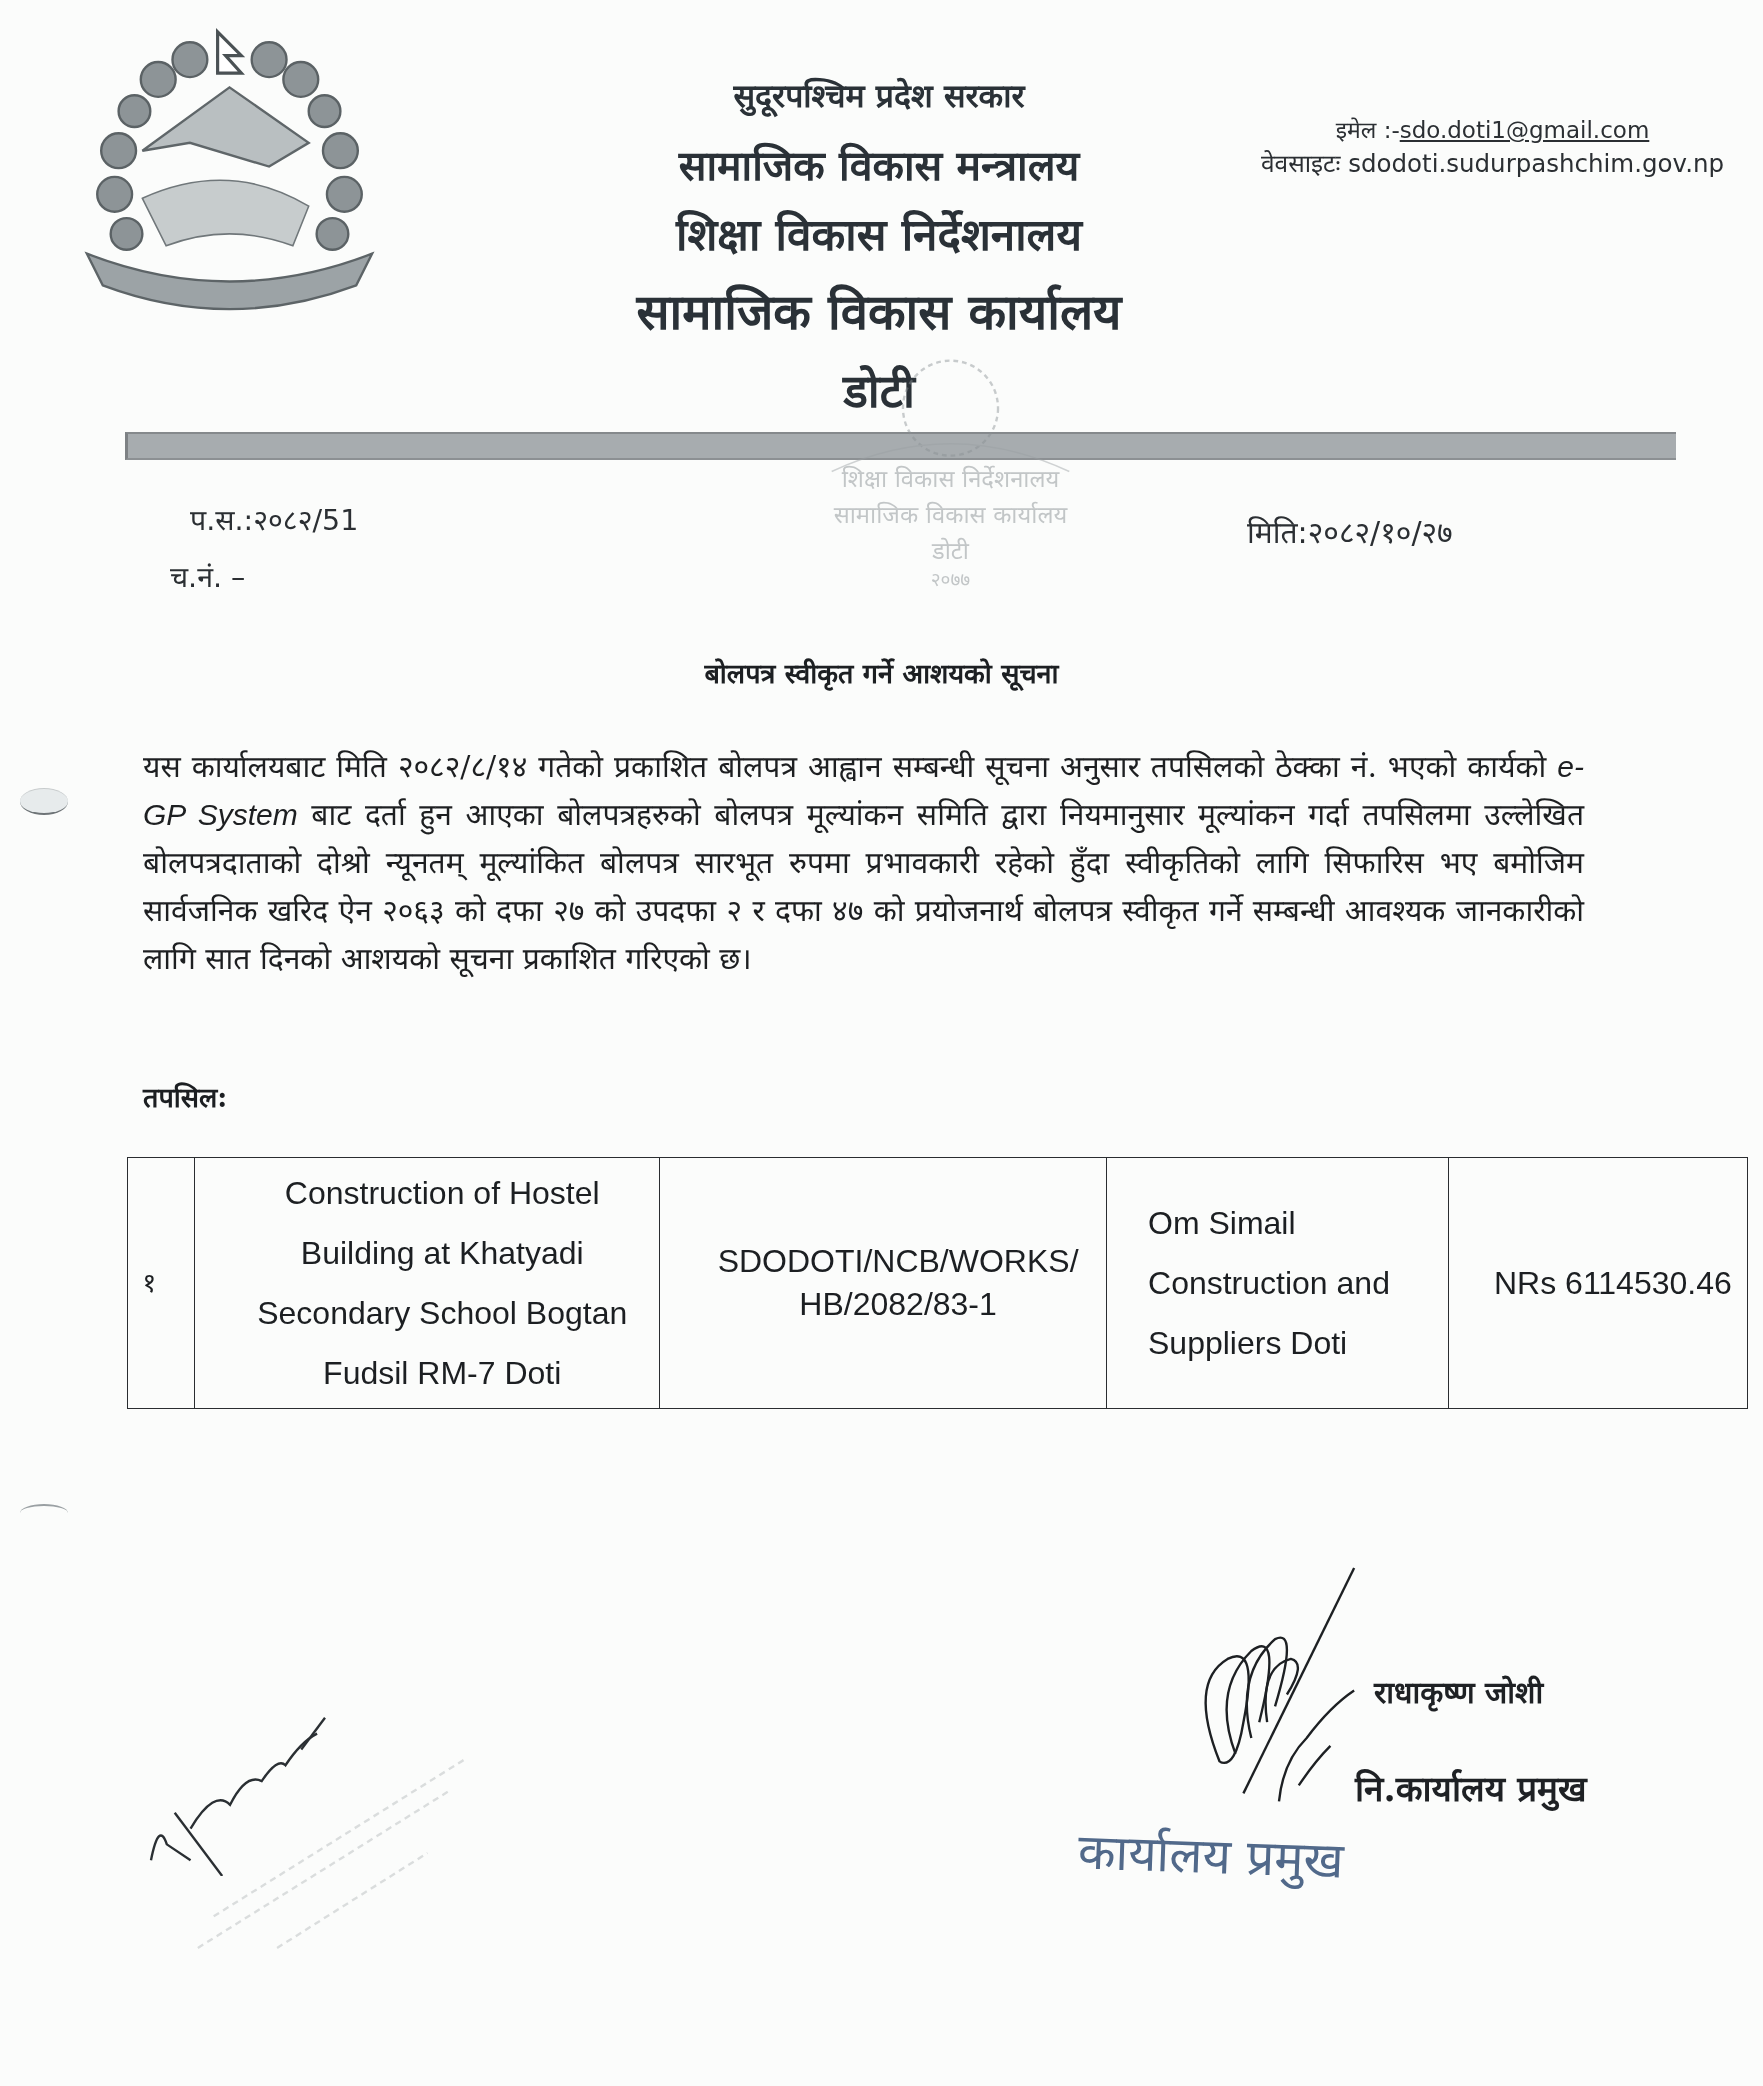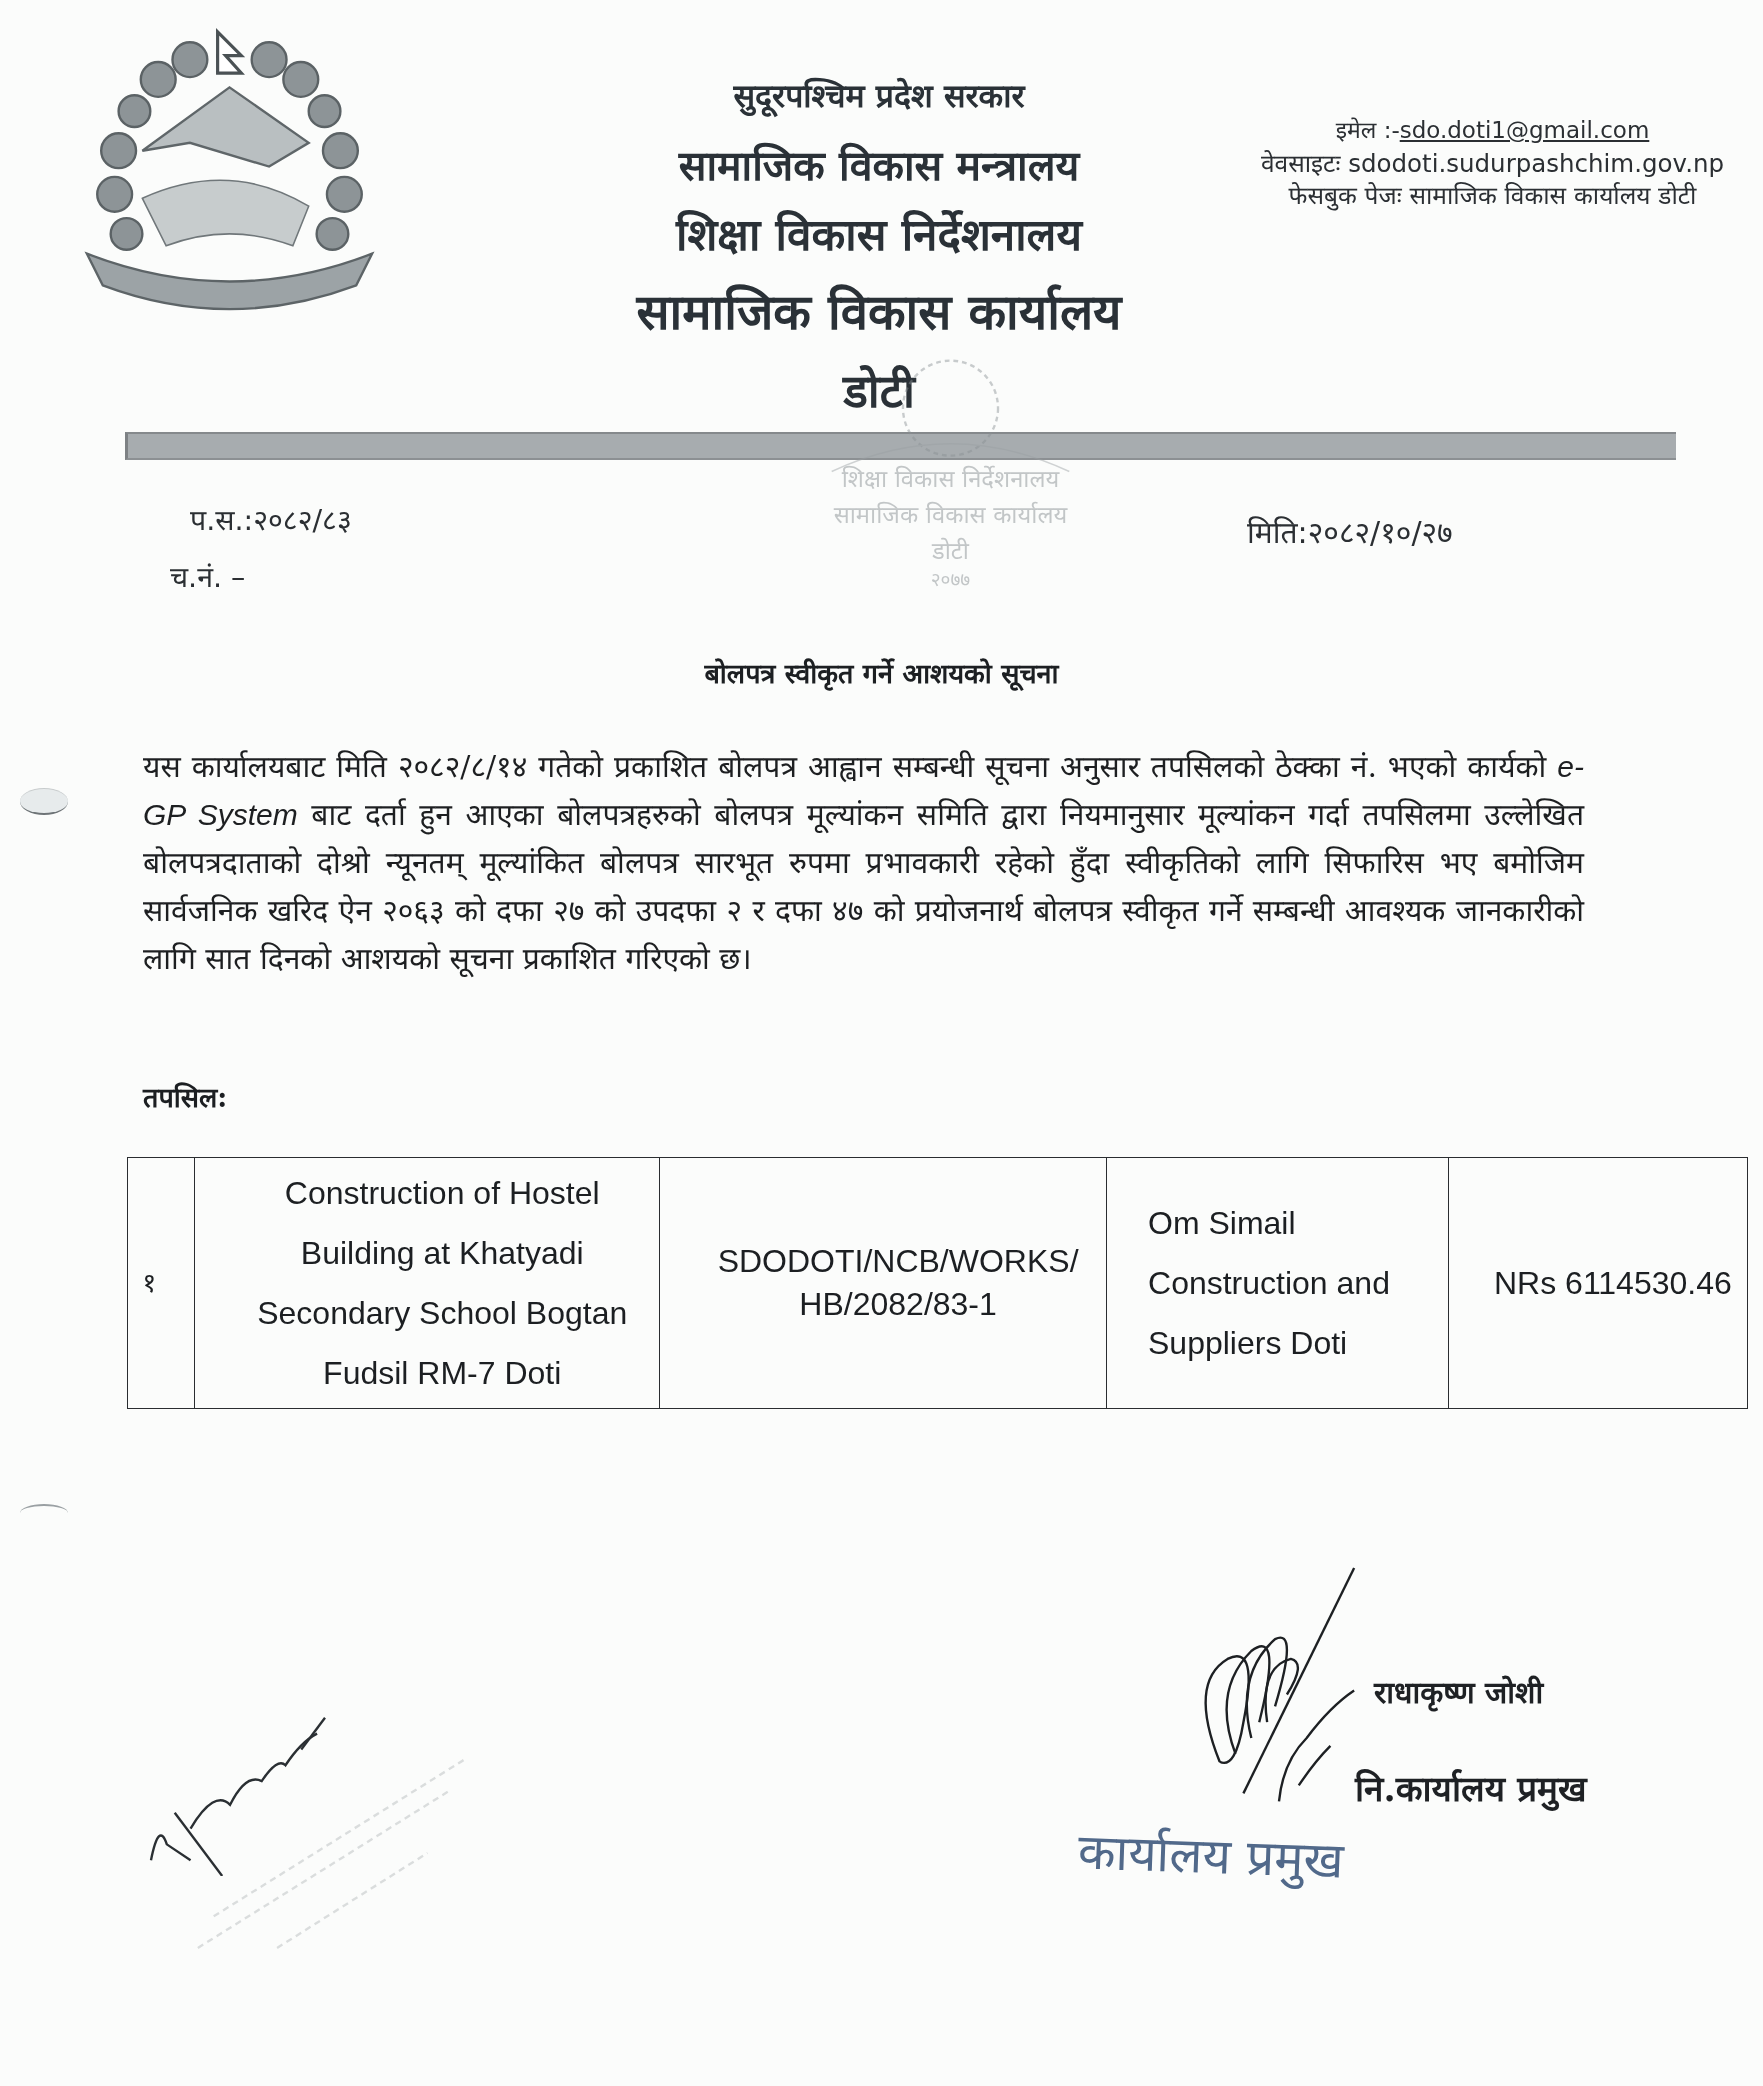--- a/index.html
+++ b/index.html
@@ -107,38 +107,34 @@
 <div id="h5" class="abs hdr">डोटी</div>
 
 <div id="contact" class="abs">
   <div>
     <span>इमेल :-</span><span class="email">sdo.doti1@gmail.com</span>
   </div>
   <div class="l3">
     <span>वेवसाइटः</span>
     <span>sdodoti.sudurpashchim.gov.np</span>
   </div>
-  <div class="l4">
-    <span>फेसबुक पेजः</span>
-    <span>सामाजिक विकास कार्यालय डोटी</span>
-  </div>
 </div>
 
 <div id="rule" class="abs"></div>
 
 <svg id="seal" class="abs" viewBox="0 0 380 380">
   <circle cx="190" cy="110" r="60" fill="none" stroke="#8a9094" stroke-width="3" stroke-dasharray="6 5"></circle>
   <path d="M40 190 Q190 120 340 190" fill="none" stroke="#9aa0a3" stroke-width="2"></path>
   <text x="190" y="210" text-anchor="middle" font-size="30" fill="#7e8589" font-family="DejaVu Sans, sans-serif">शिक्षा विकास निर्देशनालय</text>
   <text x="190" y="255" text-anchor="middle" font-size="30" fill="#7e8589" font-family="DejaVu Sans, sans-serif">सामाजिक विकास कार्यालय</text>
   <text x="190" y="300" text-anchor="middle" font-size="30" fill="#7e8589" font-family="DejaVu Sans, sans-serif">डोटी</text>
   <text x="190" y="335" text-anchor="middle" font-size="24" fill="#7e8589" font-family="DejaVu Sans, sans-serif">२०७७</text>
 </svg>
 
-<div id="ref" class="abs">प.स.:२०८२/८३</div>
+<div id="ref" class="abs">प.स.:२०८२/51</div>
 <div id="chno" class="abs">च.नं. –</div>
 <div id="date" class="abs">मिति:२०८२/१०/२७</div>
 
 <div id="subject" class="abs">बोलपत्र स्वीकृत गर्ने आशयको सूचना</div>
 
 <div id="body-text" class="abs"><span>यस कार्यालयबाट मिति २०८२/८/१४ गतेको प्रकाशित बोलपत्र आह्वान सम्बन्धी सूचना अनुसार तपसिलको ठेक्का नं. भएको कार्यको </span><i>e-GP System</i><span> बाट दर्ता हुन आएका बोलपत्रहरुको बोलपत्र मूल्यांकन समिति द्वारा नियमानुसार मूल्यांकन गर्दा तपसिलमा उल्लेखित बोलपत्रदाताको दोश्रो न्यूनतम् मूल्यांकित बोलपत्र सारभूत रुपमा प्रभावकारी रहेको हुँदा स्वीकृतिको लागि सिफारिस भए बमोजिम सार्वजनिक खरिद ऐन २०६३ को दफा २७ को उपदफा २ र दफा ४७ को प्रयोजनार्थ बोलपत्र स्वीकृत गर्ने सम्बन्धी आवश्यक जानकारीको लागि सात दिनको आशयको सूचना प्रकाशित गरिएको छ।</span></div>
 
 <div id="tapsil" class="abs">तपसिल:</div>
 
 <table id="tbl" class="abs">

